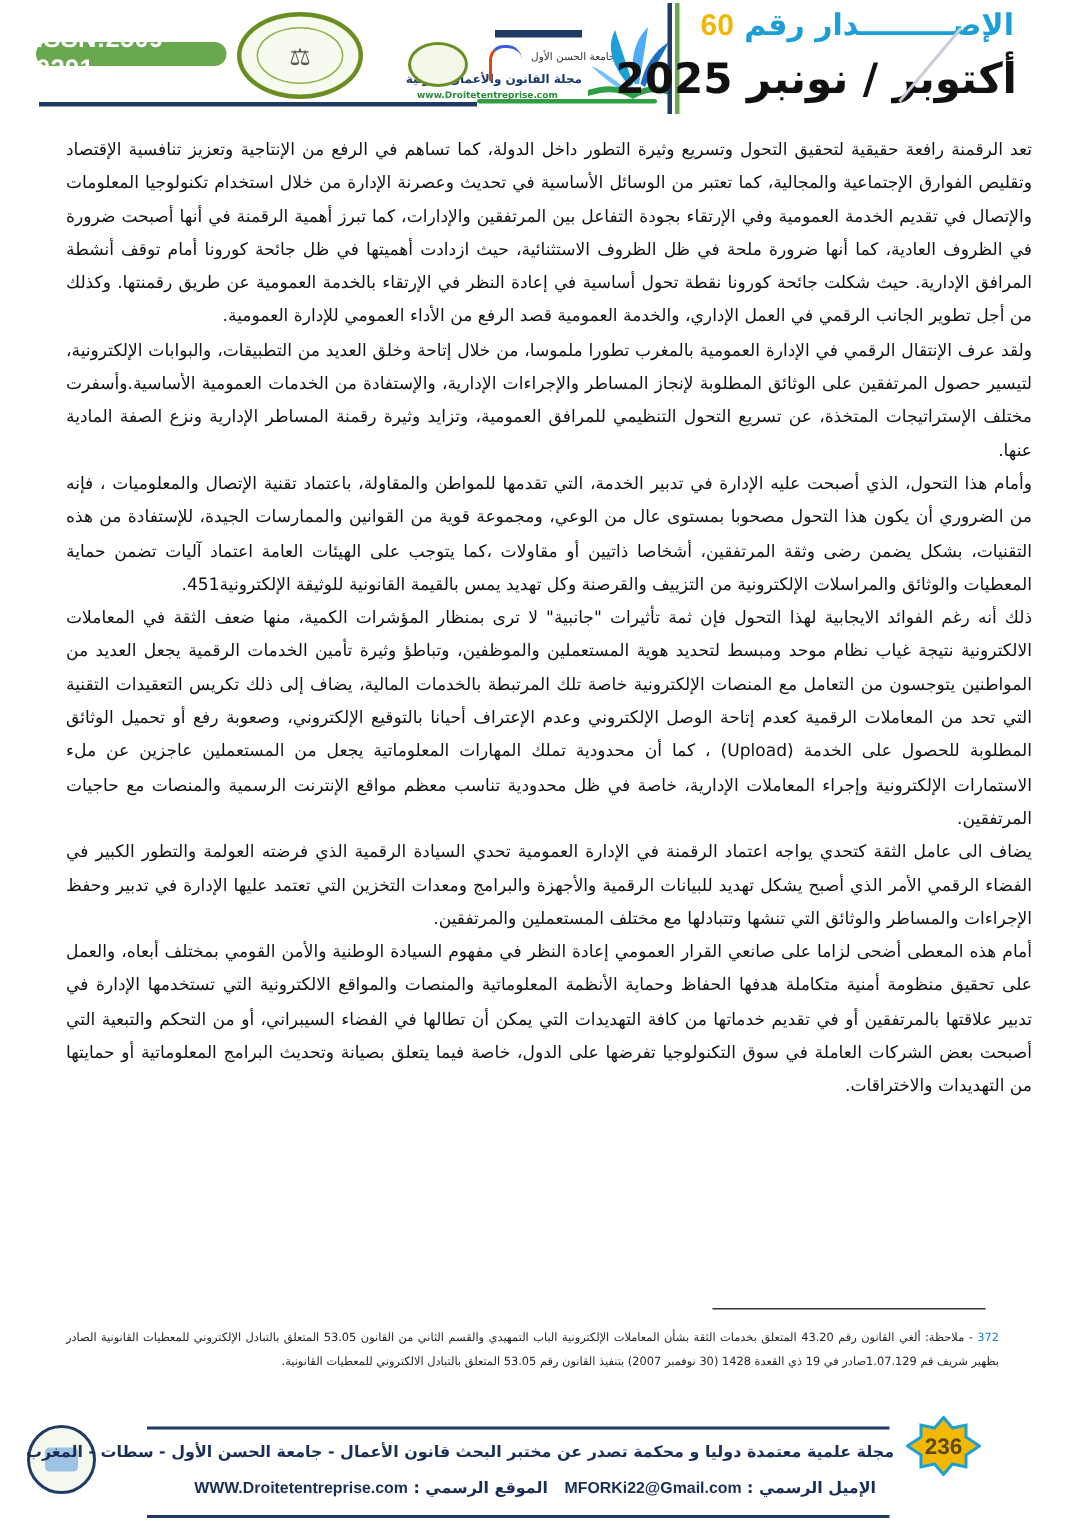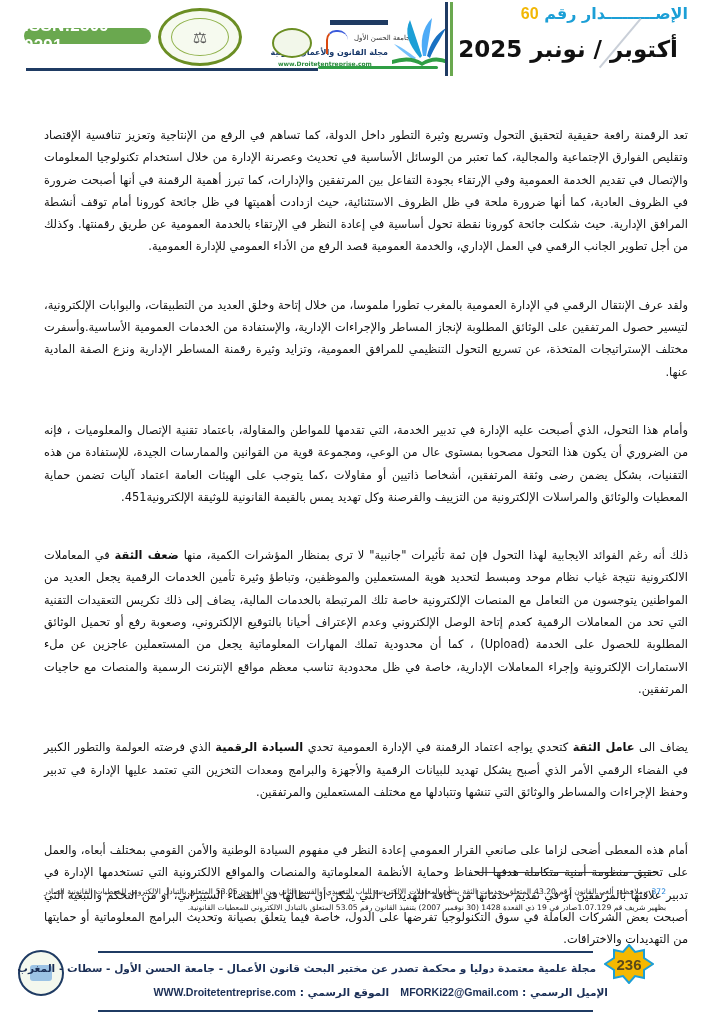--- a/index.html
+++ b/index.html
@@ -51,43 +51,43 @@
   .header-divider-left {
     position: absolute; left: 26px; top: 68px; width: 292px; height: 3px; background: #1f3b63;
   }
   .header-divider-green {
     position: absolute; left: 318px; top: 66px; width: 120px; height: 3px; background: #2f9e44; border-radius: 2px;
   }
   .vbars { position: absolute; left: 445px; top: 2px; width: 12px; height: 74px; }
   .vbars .b1 { position:absolute; left:0; top:0; width:3px; height:74px; background:#1f3b63; }
   .vbars .b2 { position:absolute; left:5px; top:0; width:3px; height:74px; background:#6aa84f; }
   .issue-line {
-    position: absolute; right: 36px; top: 4px; direction: rtl; white-space: nowrap;
-    font-size: 16px; font-weight: bold;
+    position: absolute; right: 48px; top: 4px; direction: rtl; white-space: nowrap;
+    font-size: 20px; font-weight: bold;
   }
   .issue-line .label { color: #1c9fd6; }
   .issue-line .num { color: #f2b705; font-family: "Liberation Sans", sans-serif; }
   .date-line {
     position: absolute; right: 46px; top: 36px; direction: rtl; white-space: nowrap;
-    font-size: 23px; font-weight: bold; color: #111;
+    font-size: 28px; font-weight: bold; color: #111;
   }
   .diag-line {
     position: absolute; left: 640px; top: 18px; width: 2px; height: 64px; background: #c9cfd8;
     transform: rotate(40deg); transform-origin: top left;
   }
 
   
   .content {
     position: absolute; left: 44px; top: 88px; width: 644px;
     direction: rtl; text-align: justify;
     font-family: "DejaVu Sans", sans-serif; font-size: 11.4px; line-height: 22.3px; color: #111;
   }
   .section-heading { font-weight: bold; font-size: 11.5px; margin-bottom: 0; }
-  .para { text-align: justify; text-align-last: right; margin-top: 36px; }
-  .para b { font-weight: bold; }
+  .para { text-align: justify; text-align-last: right; }
+  .para b { font-weight: normal; }
   .fnref { color: #111; }
 
   
   .fn-rule { position: absolute; left: 475px; top: 872px; width: 182px; height: 1px; background: #333; }
   .footnote {
     position: absolute; left: 44px; top: 884px; width: 622px; direction: rtl;
     font-size: 7.6px; line-height: 16px; color: #222; text-align: justify; text-align-last: right;
   }
   .footnote .fn-num { color: #1c7ed6; }
 
@@ -97,21 +97,21 @@
     border: 2px solid #1f3b63; background: #f4f8ee; display:flex; align-items:center; justify-content:center;
   }
   .footer-seal .inner { width: 22px; height: 16px; background:#9cc3e4; border-radius: 3px; }
   .footer-rule-top { position: absolute; left: 98px; top: 951px; width: 495px; height: 2px; background: #1f3b63; }
   .footer-rule-bot { position: absolute; left: 98px; top: 1010px; width: 495px; height: 2px; background: #1f3b63; }
   .footer-line1 {
     position: absolute; right: 128px; top: 962px; direction: rtl; white-space: nowrap;
     font-size: 10.6px; font-weight: bold; color: #1a2e55; margin-left: 20px;
   }
   .footer-line2 {
-    position: absolute; right: 116px; top: 986px; direction: rtl; white-space: nowrap;
+    position: absolute; right: 140px; top: 986px; direction: rtl; white-space: nowrap;
     font-size: 10.6px; font-weight: bold; color: #1a2e55;
   }
   .footer-line2 .latin { font-family: "Liberation Sans", sans-serif; direction: ltr; unicode-bidi: embed; }
   .page-badge {
     position: absolute; left: 604px; top: 944px; width: 50px; height: 40px;
   }
   .page-badge svg { position:absolute; left:0; top:0; }
   .page-badge .num {
     position: absolute; left: 0; top: 0; width: 50px; height: 40px; display:flex; align-items:center; justify-content:center;
     font-family: "Liberation Sans", sans-serif; font-weight: bold; font-size: 15px; color: #5a4a1a;

